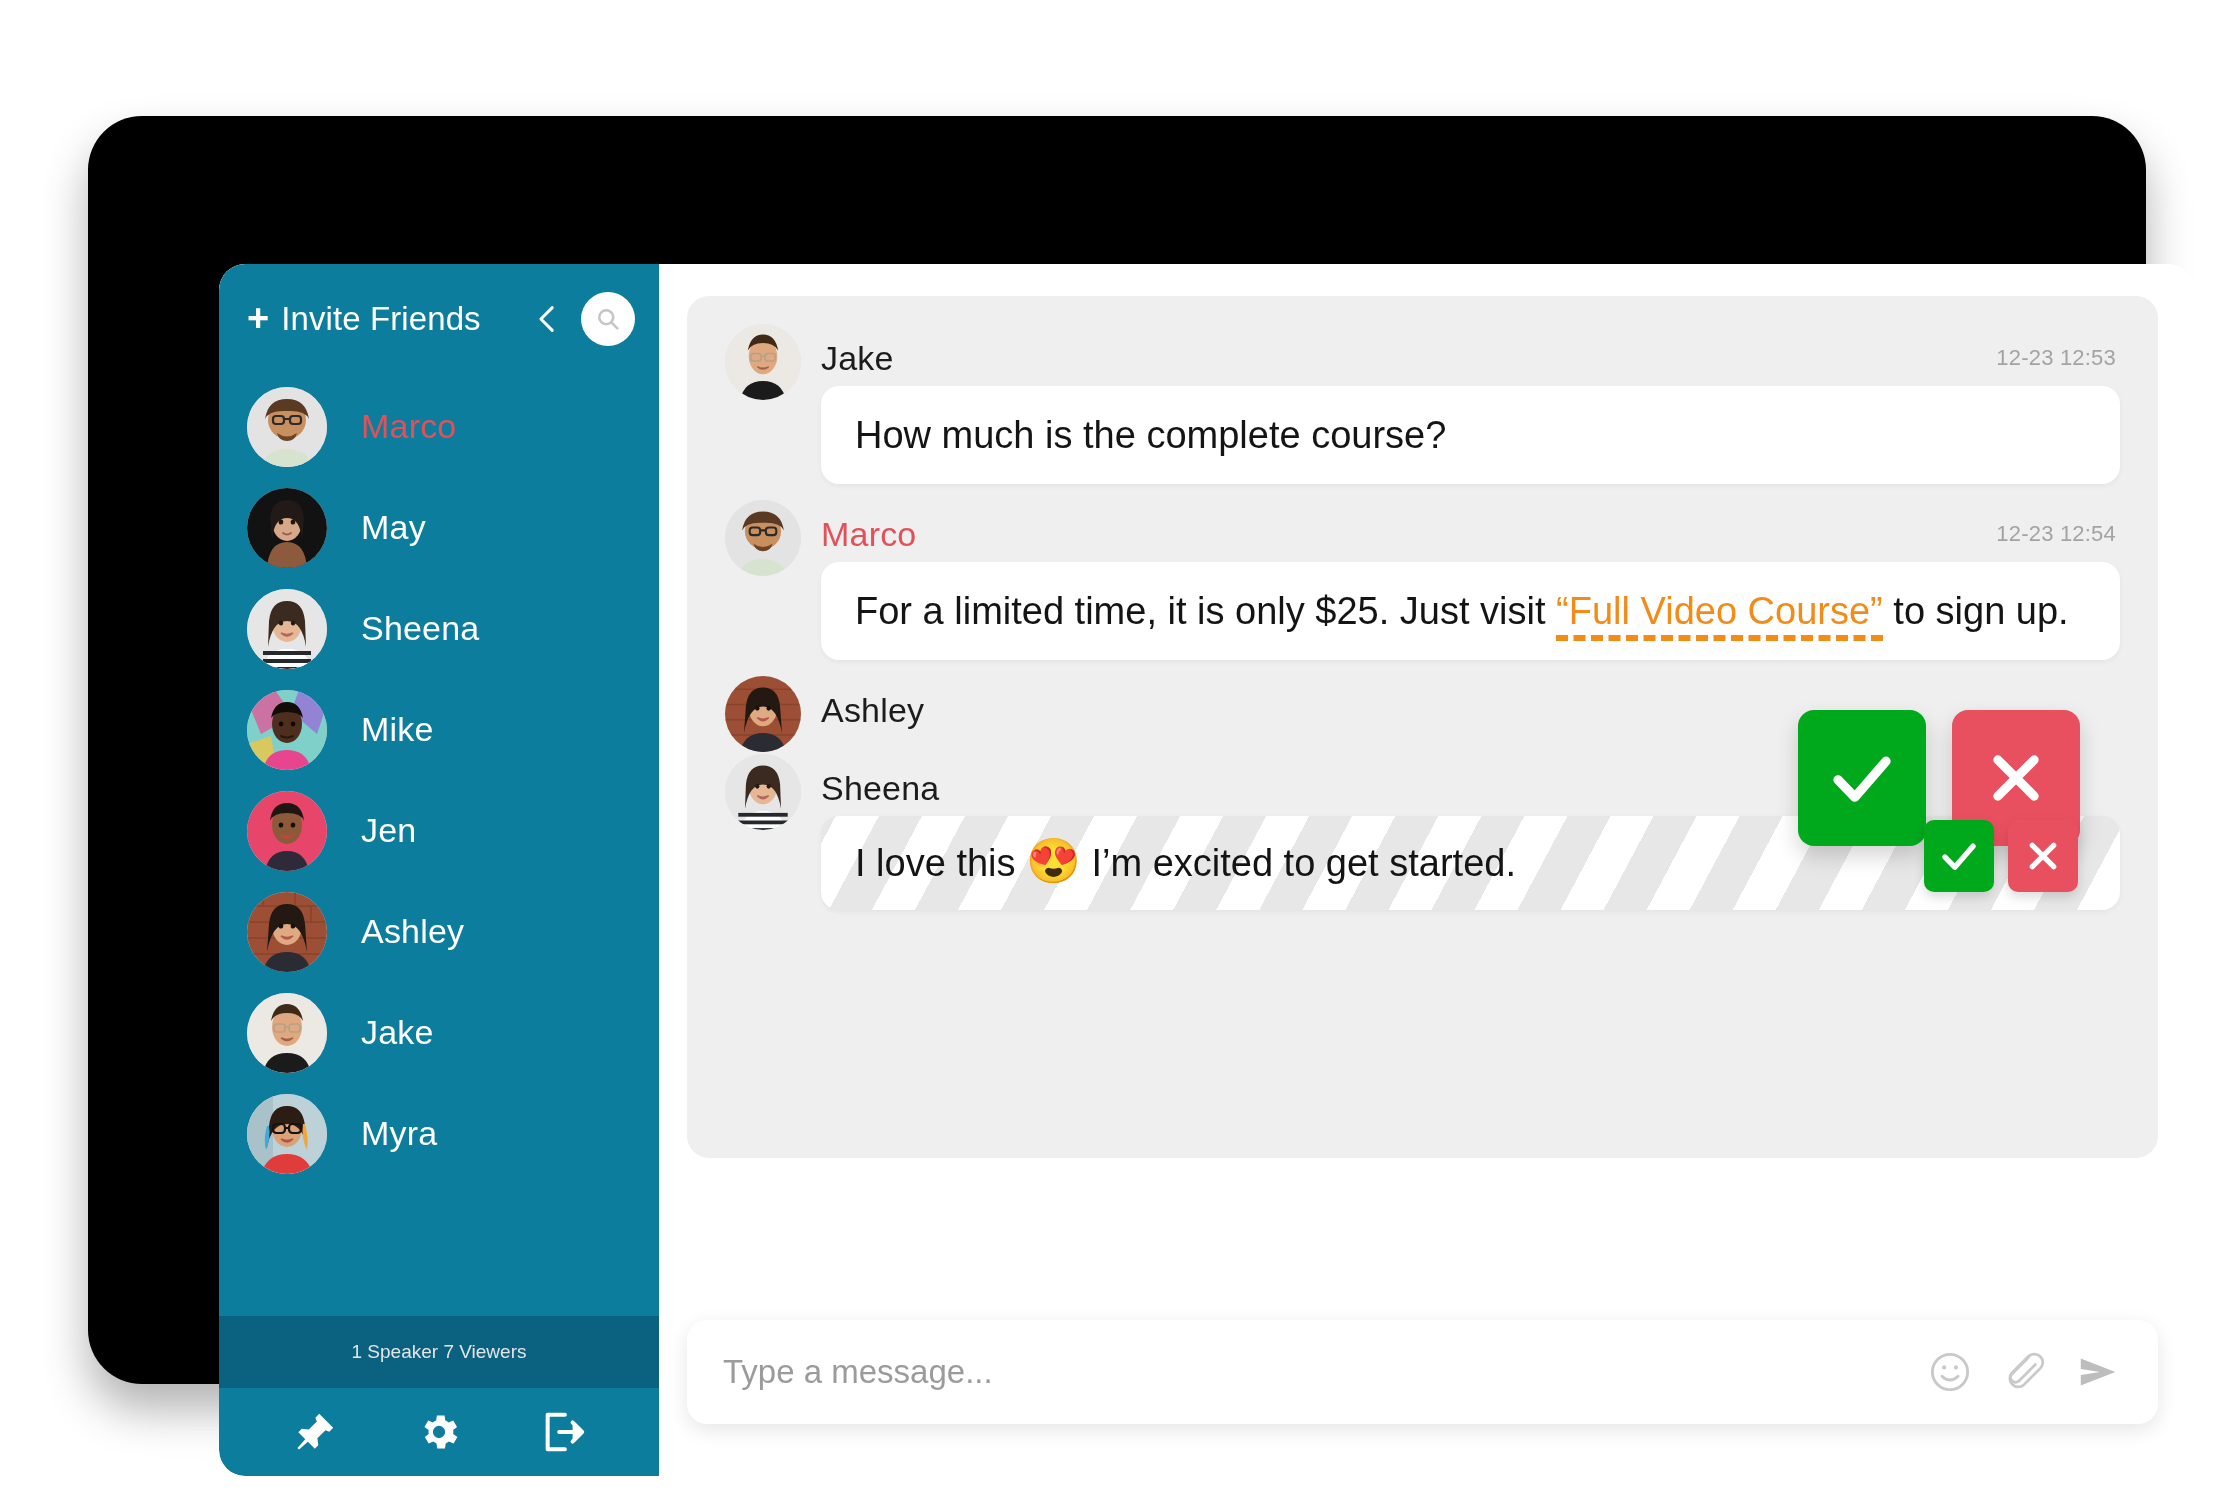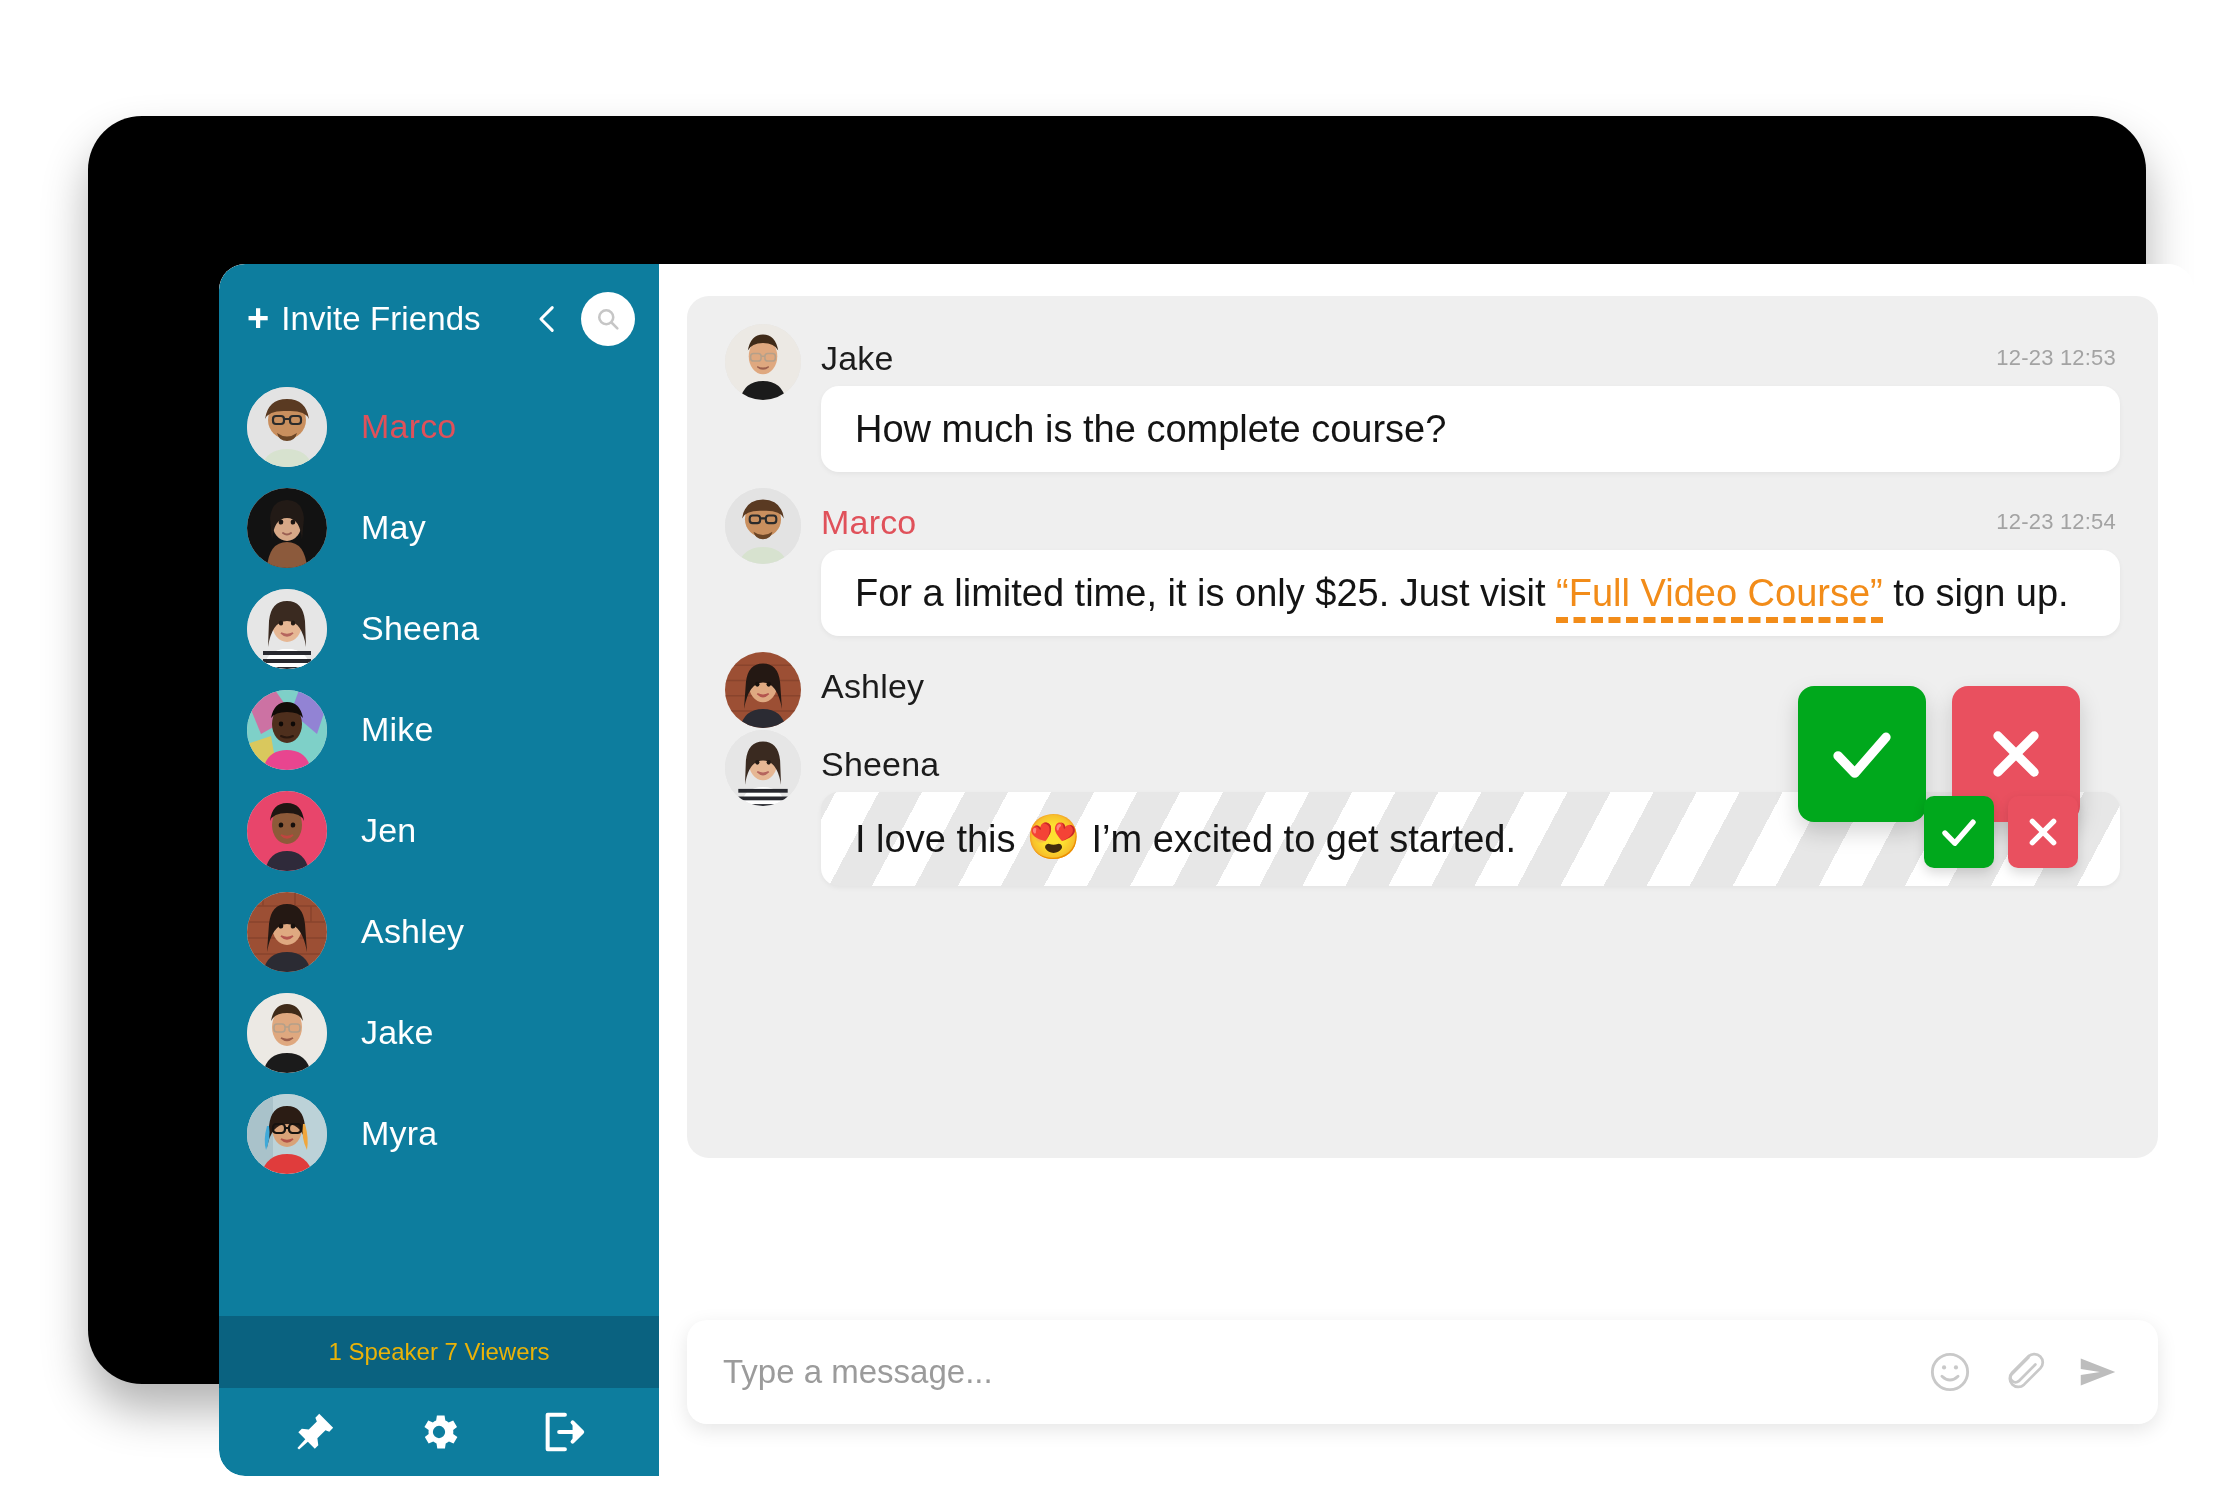--- a/index.html
+++ b/index.html
@@ -114,22 +114,22 @@
 
   
   #viewer-bar {
     position: absolute;
     left: 0; right: 0; bottom: 88px;
     height: 72px;
     background: #0a6280;
     display: flex;
     align-items: center;
     justify-content: center;
-    color: #eab308;
-    font-size: 24px;
+    color: #e5e5e5;
+    font-size: 19px;
   }
   #sidebar-footer {
     position: absolute;
     left: 0; right: 0; bottom: 0;
     height: 88px;
     display: flex;
     align-items: center;
     justify-content: space-around;
     padding: 0 34px;
     box-sizing: border-box;
@@ -190,21 +190,21 @@
     right: 4px;
     font-size: 22px;
     color: #a3a3a3;
     letter-spacing: 0.2px;
     margin-left: 36px;
   }
   .bubble {
     margin-left: 96px;
     background: #ffffff;
     border-radius: 18px;
-    padding: 18px 34px;
+    padding: 24px 34px;
     font-size: 38px;
     color: #141414;
     line-height: 1.32;
     box-shadow: 0 2px 5px rgba(0,0,0,0.05);
     position: relative;
   }
   .bubble.striped {
     background-color: #ffffff;
     background-image: repeating-linear-gradient(
         -62deg,

